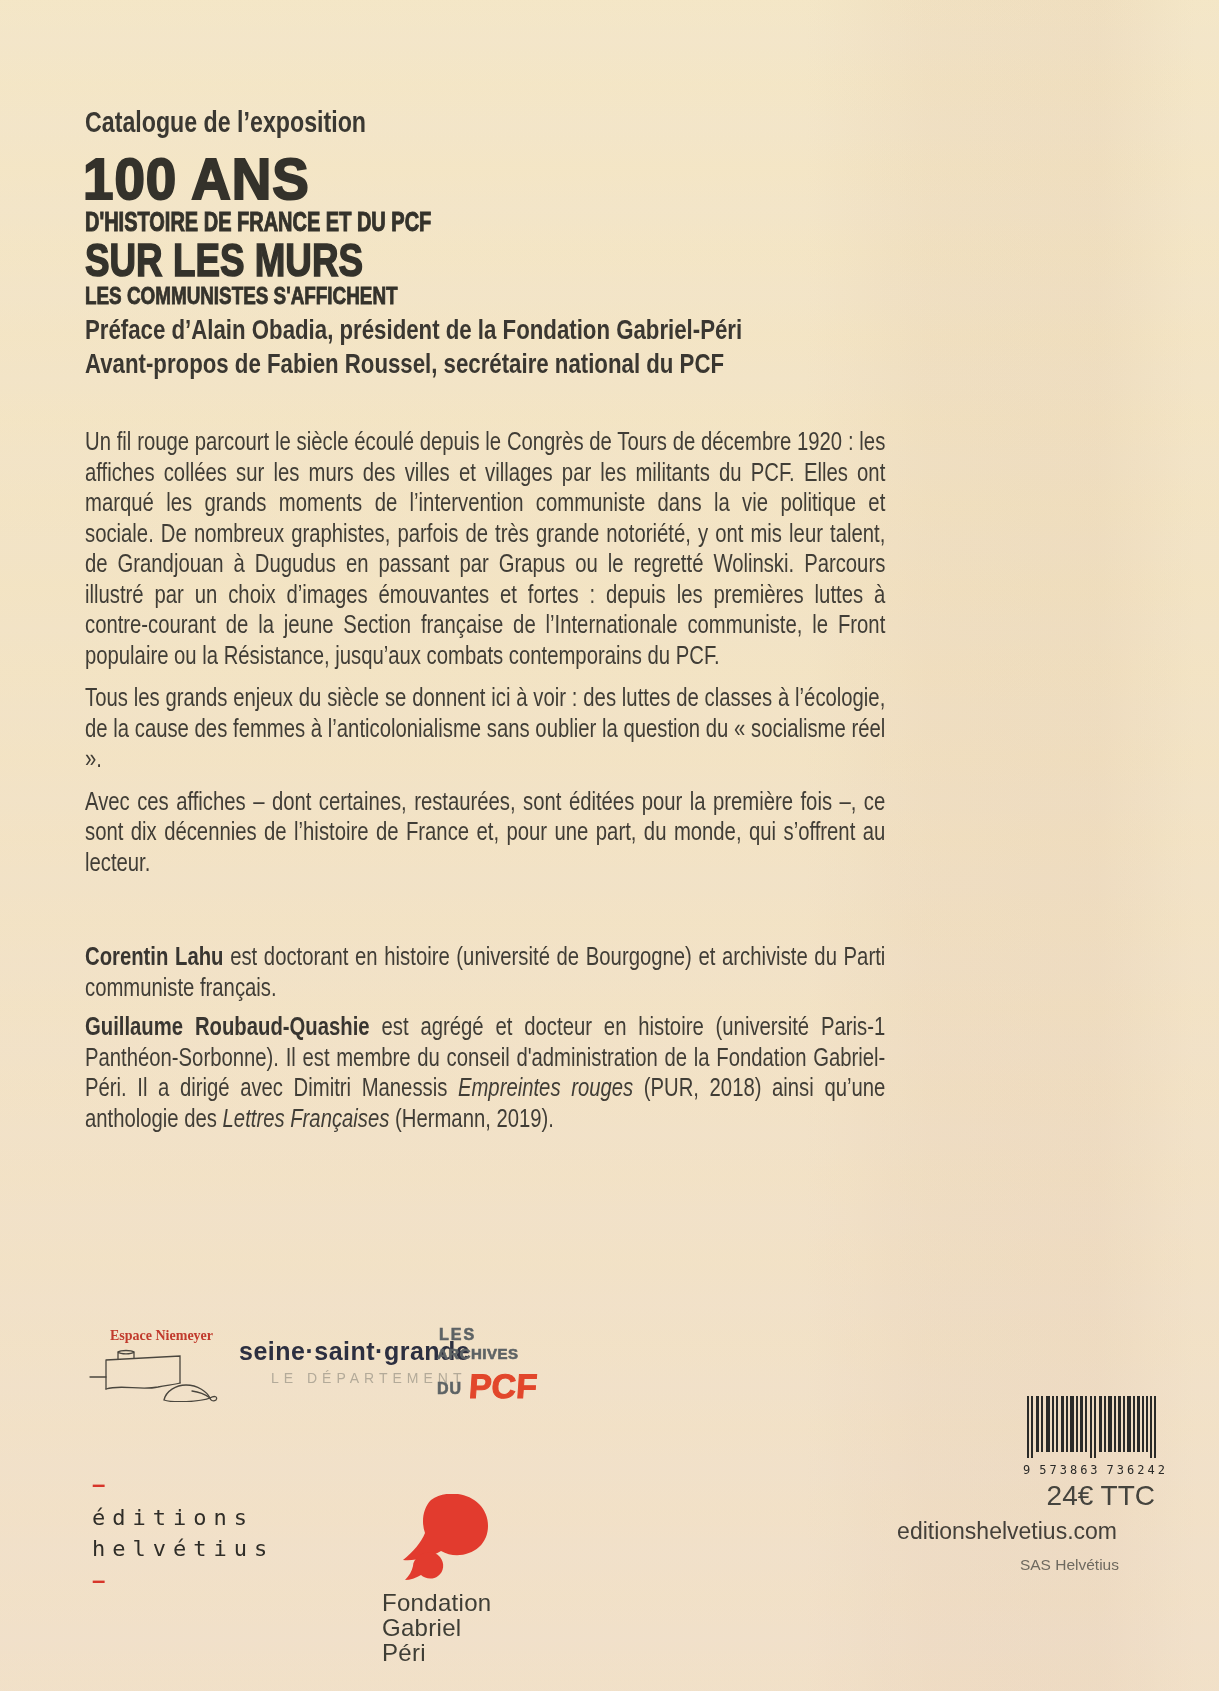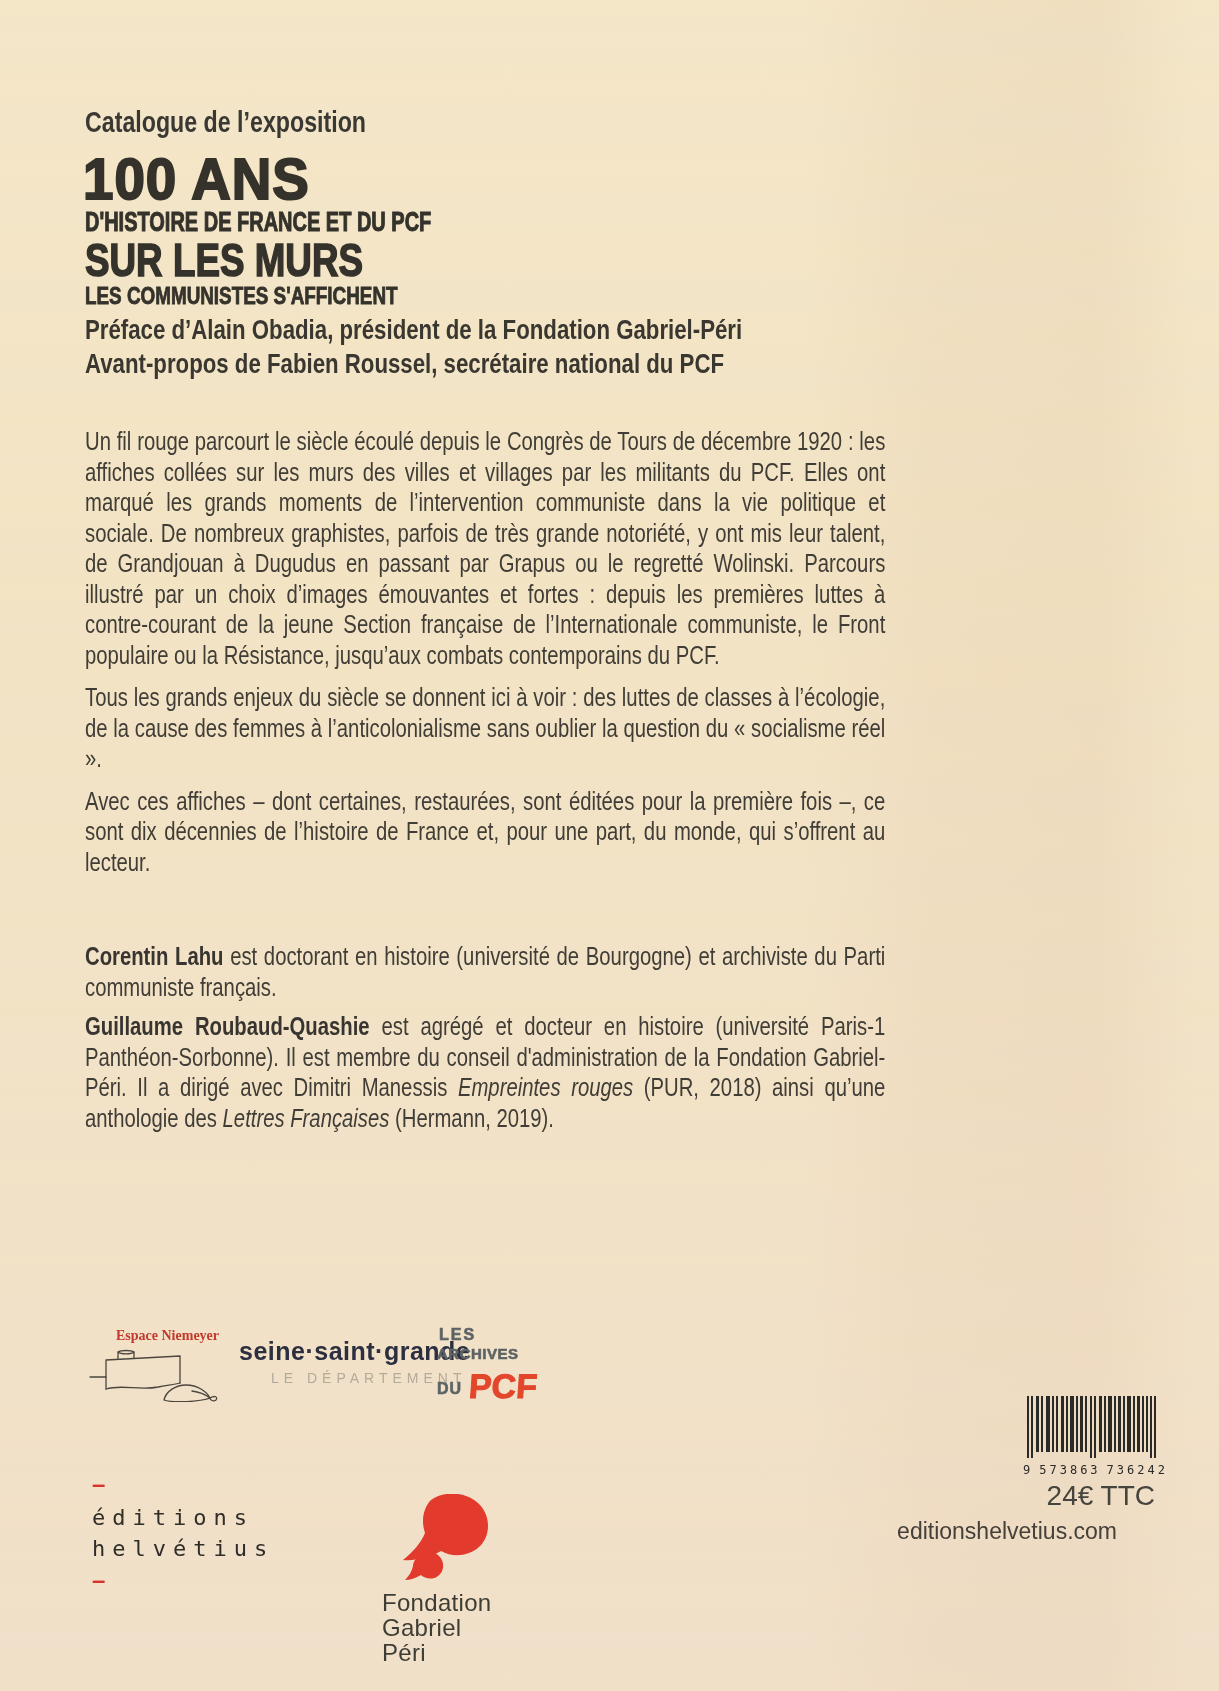--- a/index.html
+++ b/index.html
@@ -33,21 +33,21 @@
   .p2 { margin-top:12px; }
   .p3 { margin-top:12px; }
   .bio { font-size:26px; line-height:30.5px; text-align:justify; color:#403d36; }
   .bio1 { margin-top:64px; }
   .bio2 { margin-top:9px; }
   .bio b { font-weight:700; color:#383530; }
   .it { font-style:italic; }
   
   .espace { position:absolute; left:88px; top:1328px; width:140px; }
   .espace-label { font-family:"Liberation Serif", serif; font-weight:700; font-size:14px; color:#c13a2c;
-                  margin-left:28px; white-space:nowrap; }
+                  margin-left:22px; white-space:nowrap; }
   .espace-sketch { display:block; margin-top:2px; }
   .ssd { position:absolute; left:239px; top:1337px; }
   .ssd-name { font-size:25px; font-weight:700; color:#2c2f40; letter-spacing:0.5px; white-space:nowrap; }
   .ssd-sub  { font-size:14px; letter-spacing:5px; color:#b3aa99; margin-top:4px; padding-left:32px; white-space:nowrap; }
   .arch { position:absolute; left:437px; top:1326px; color:#5d6365; }
   .arch-l1 { font-size:16px; font-weight:700; letter-spacing:2px; -webkit-text-stroke:0.6px #5d6365; margin-left:2px; }
   .arch-l2 { font-size:15px; font-weight:700; letter-spacing:0.5px; -webkit-text-stroke:0.6px #5d6365; margin-top:1px; }
   .arch-row { display:flex; align-items:flex-end; margin-top:9px; }
   .arch-du { font-size:16px; font-weight:700; letter-spacing:1px; -webkit-text-stroke:0.6px #5d6365; margin-bottom:3px; }
   .arch-pcf { font-size:34px; line-height:30px; font-weight:700; color:#e2462b; -webkit-text-stroke:1px #e2462b;
@@ -157,20 +157,21 @@
     <div class="barcode-digits">
       <span class="bd-1">9</span>
       <span class="bd-2">573863</span>
       <span class="bd-3">736242</span>
     </div>
   </div>
 
   <div class="price">24€ TTC</div>
   <div class="website">editionshelvetius.com</div>
   <div class="publisher">
+    <div>SAS Helvétius</div>
   </div>
 
   <div class="editions">
     <div class="ed-dash">–</div>
     <div class="ed-name">
       <div>éditions</div>
       <div>helvétius</div>
     </div>
     <div class="ed-dash">–</div>
   </div>

